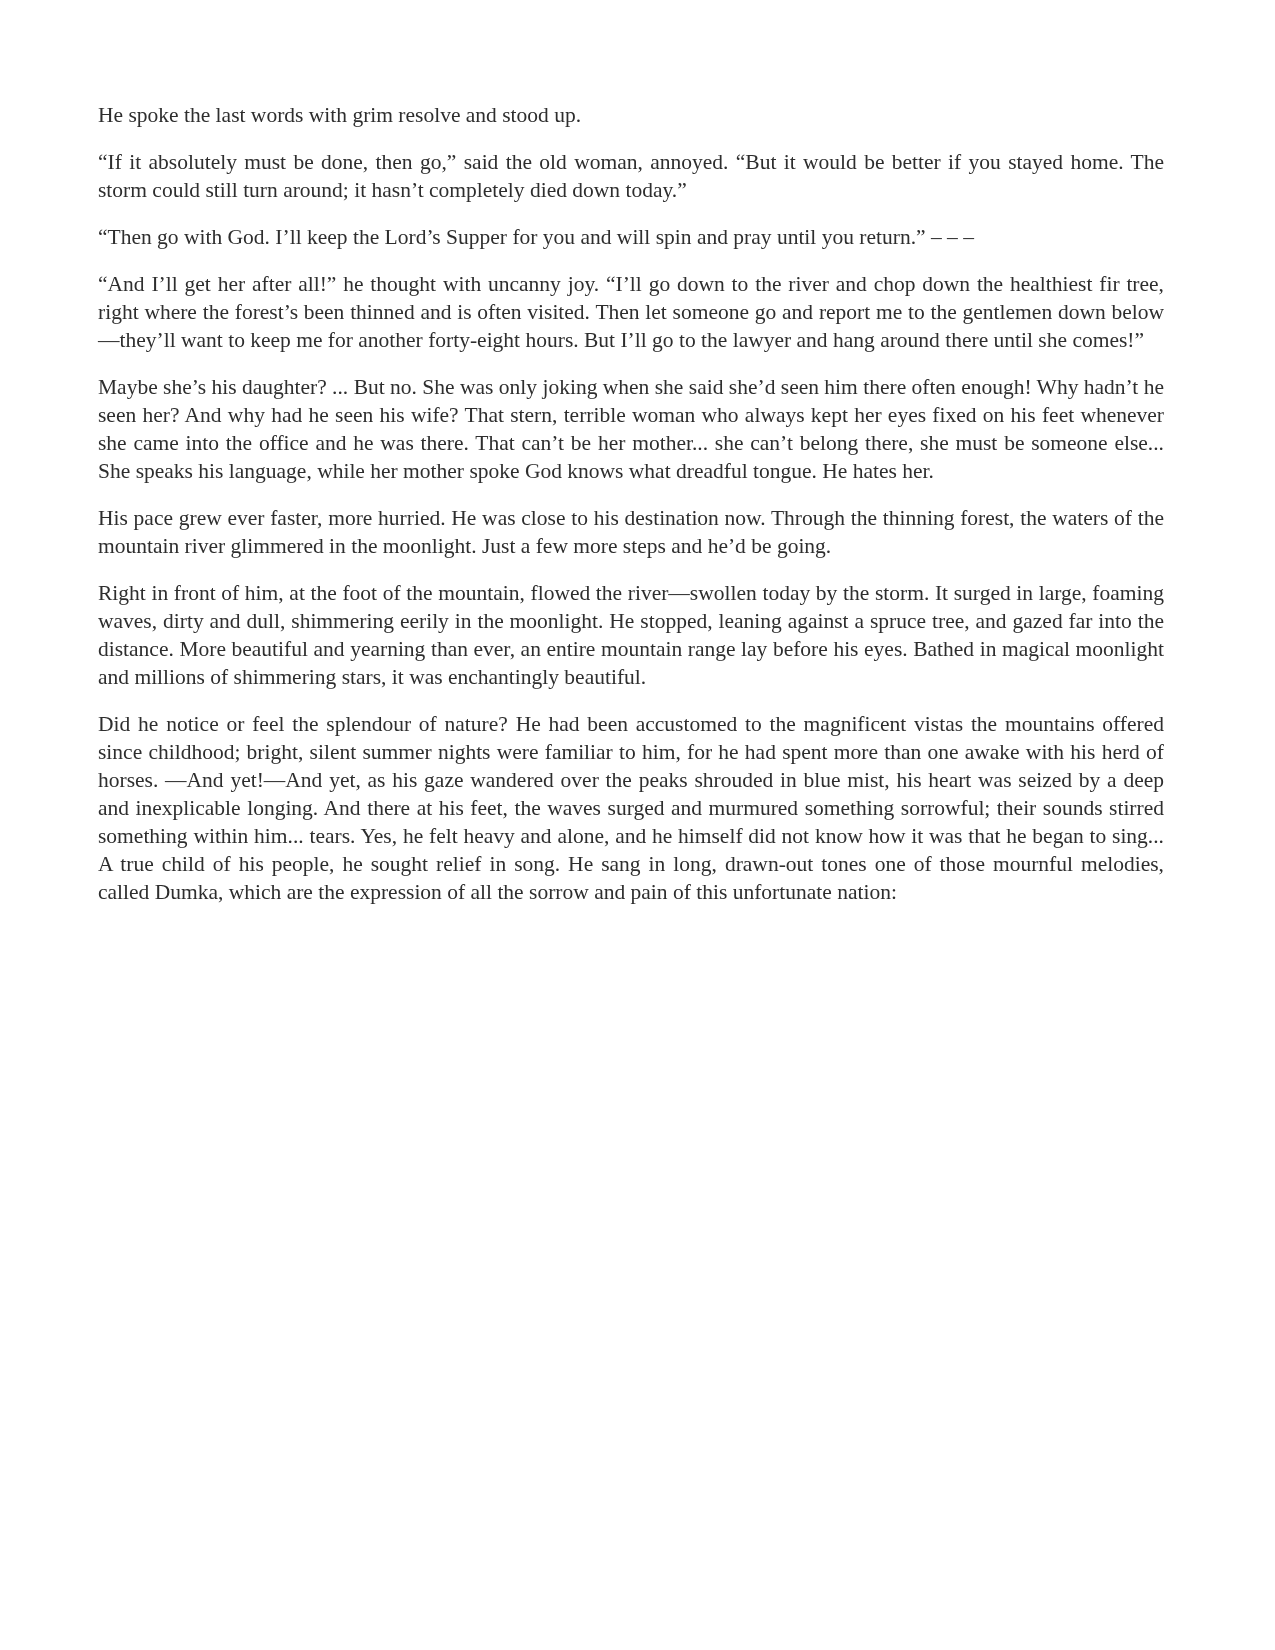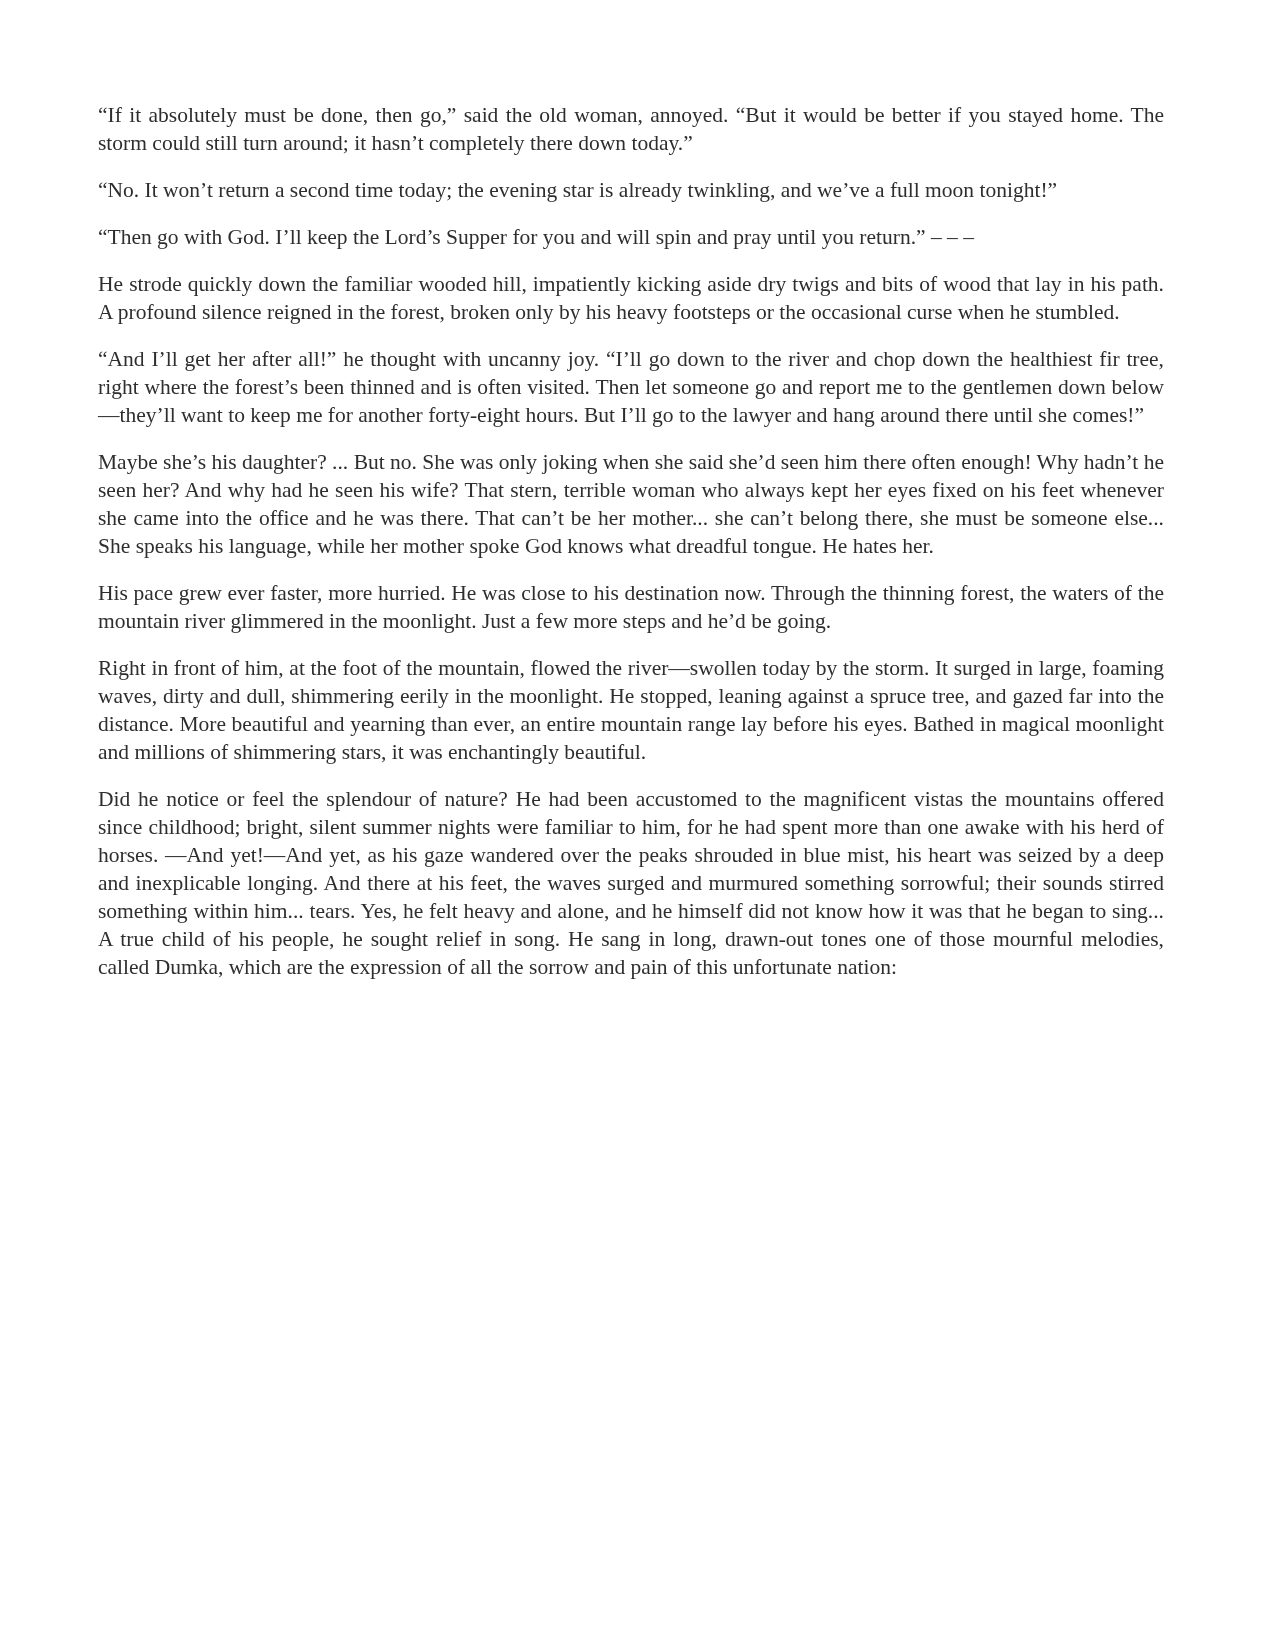--- a/index.html
+++ b/index.html
@@ -26,22 +26,21 @@
   .page p {
     margin: 0 0 19px 0;
     text-align: justify;
     text-justify: inter-word;
   }
 </style>
 </head>
 <body>
 
 <main class="page">
-  <p>“If it absolutely must be done, then go,” said the old woman, annoyed. “But it would be better if you stayed home. The storm could still turn around; it hasn’t completely there down today.”</p>
-  <p>“No. It won’t return a second time today; the evening star is already twinkling, and we’ve a full moon tonight!”</p>
+  <p>He spoke the last words with grim resolve and stood up.</p>
+  <p>“If it absolutely must be done, then go,” said the old woman, annoyed. “But it would be better if you stayed home. The storm could still turn around; it hasn’t completely died down today.”</p>
   <p>“Then go with God. I’ll keep the Lord’s Supper for you and will spin and pray until you return.” – – –</p>
-  <p>He strode quickly down the familiar wooded hill, impatiently kicking aside dry twigs and bits of wood that lay in his path. A profound silence reigned in the forest, broken only by his heavy footsteps or the occasional curse when he stumbled.</p>
   <p>“And I’ll get her after all!” he thought with uncanny joy. “I’ll go down to the river and chop down the healthiest fir tree, right where the forest’s been thinned and is often visited. Then let someone go and report me to the gentlemen down below—they’ll want to keep me for another forty-eight hours. But I’ll go to the lawyer and hang around there until she comes!”</p>
   <p>Maybe she’s his daughter? ... But no. She was only joking when she said she’d seen him there often enough! Why hadn’t he seen her? And why had he seen his wife? That stern, terrible woman who always kept her eyes fixed on his feet whenever she came into the office and he was there. That can’t be her mother... she can’t belong there, she must be someone else... She speaks his language, while her mother spoke God knows what dreadful tongue. He hates her.</p>
   <p>His pace grew ever faster, more hurried. He was close to his destination now. Through the thinning forest, the waters of the mountain river glimmered in the moonlight. Just a few more steps and he’d be going.</p>
   <p>Right in front of him, at the foot of the mountain, flowed the river—swollen today by the storm. It surged in large, foaming waves, dirty and dull, shimmering eerily in the moonlight. He stopped, leaning against a spruce tree, and gazed far into the distance. More beautiful and yearning than ever, an entire mountain range lay before his eyes. Bathed in magical moonlight and millions of shimmering stars, it was enchantingly beautiful.</p>
   <p>Did he notice or feel the splendour of nature? He had been accustomed to the magnificent vistas the mountains offered since childhood; bright, silent summer nights were familiar to him, for he had spent more than one awake with his herd of horses. —And yet!—And yet, as his gaze wandered over the peaks shrouded in blue mist, his heart was seized by a deep and inexplicable longing. And there at his feet, the waves surged and murmured something sorrowful; their sounds stirred something within him... tears. Yes, he felt heavy and alone, and he himself did not know how it was that he began to sing... A true child of his people, he sought relief in song. He sang in long, drawn-out tones one of those mournful melodies, called Dumka, which are the expression of all the sorrow and pain of this unfortunate nation:</p>
 </main>
 
 </body></html>

